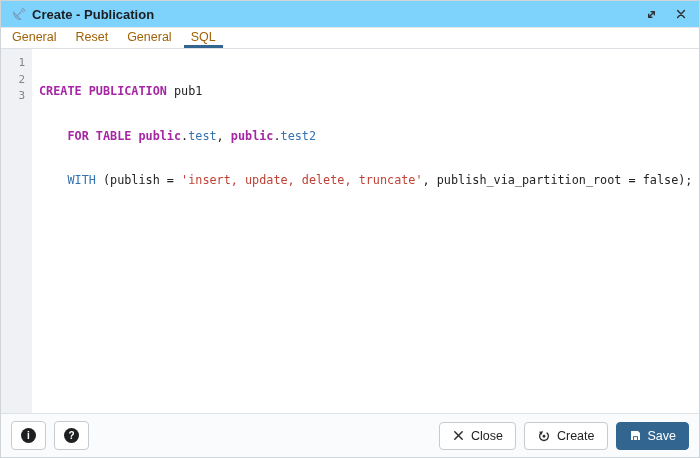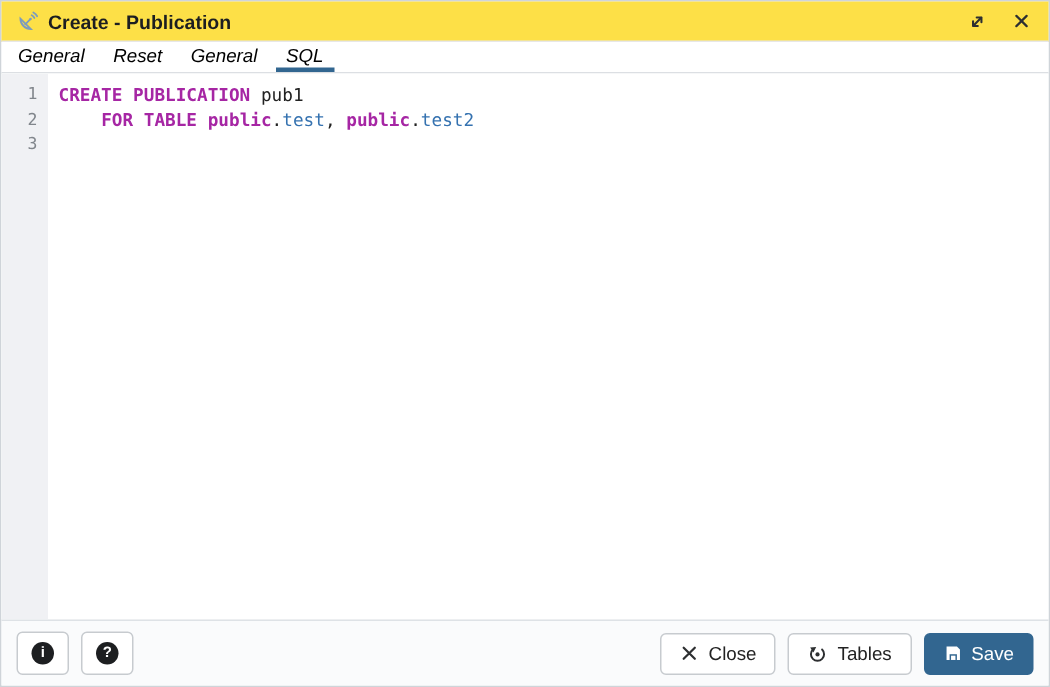--- a/index.html
+++ b/index.html
@@ -3,40 +3,40 @@
 <meta charset="utf-8">
 <style>
   * { margin:0; padding:0; box-sizing:border-box; }
   html,body { width:700px; height:458px; overflow:hidden; background:#fff;
               font-family:"Liberation Sans", sans-serif; }
   .dialog { width:700px; height:458px; border:1px solid #cfd4d9; background:#fff;
             display:flex; flex-direction:column; }
 
   
   .titlebar { height:27px; flex:0 0 27px; display:flex; align-items:center;
-              padding:0 10px; border-bottom:1px solid #e7e7e7; background:#fde047; }
+              padding:0 10px; border-bottom:1px solid #e7e7e7; background:#7dd3fc; }
   .title { font-size:13px; font-weight:bold; color:#1c1e21; margin-left:6px; }
   .titlebar-controls { margin-left:auto; display:flex; align-items:center; gap:13px; }
   .win-btn { background:none; border:none; padding:2px; cursor:pointer; display:flex; align-items:center; }
 
   
   .tabbar { height:21px; flex:0 0 21px; display:flex; align-items:stretch;
             padding-left:4px; border-bottom:1px solid #dcdfe3; background:#fff; }
   .tab { display:flex; align-items:center; padding:1px 7px 0 7px; margin-right:5px;
-         font-size:12.5px; color:#000000; border-bottom:3px solid transparent; cursor:pointer;font-style:italic; }
+         font-size:12.5px; color:#a16207; border-bottom:3px solid transparent; cursor:pointer; }
   .tab.active { border-bottom-color:var(--accent); }
 
   
   .editor { flex:1 1 auto; display:flex; background:#fff; overflow:hidden;
             font-family:"DejaVu Sans Mono", monospace; font-size:11.8px; line-height:16.5px; }
   .gutter { flex:0 0 31px; background:var(--gutter-bg); padding-top:6px;
             text-align:right; color:var(--lineno); font-size:11px; }
   .gutter .ln { height:16.5px; line-height:16.5px; padding-right:7px; }
   .code { flex:1; padding:6px 4px 0 7px; }
-  .code-line { white-space:pre; height:16.5px; }
+  .code-line { white-space:pre; height:16.5px;margin-top:28px; }
   .tok-keyword    { color:var(--kw); font-weight:bold; }
   .tok-identifier { color:var(--id); }
   .tok-string     { color:var(--str); }
   .tok-plain      { color:var(--plain); }
 
   
   .footer { height:44px; flex:0 0 44px; border-top:1px solid #dee2e6; background:#fafbfc;
             display:flex; align-items:center; padding:0 10px; }
   .footer-left  { display:flex; gap:8px; }
   .footer-right { margin-left:auto; display:flex; gap:8px; }
@@ -95,20 +95,21 @@
 
   <div class="editor">
     <div class="gutter" id="gutter">
         <div class="ln">1</div>
         <div class="ln">2</div>
         <div class="ln">3</div>
       </div>
     <div class="code" id="code">
         <div class="code-line"><span class="tok-keyword">CREATE PUBLICATION</span><span class="tok-plain"> pub1</span></div>
         <div class="code-line"><span class="tok-plain">    </span><span class="tok-keyword">FOR TABLE</span><span class="tok-plain"> </span><span class="tok-keyword">public</span><span class="tok-plain">.</span><span class="tok-identifier">test</span><span class="tok-plain">, </span><span class="tok-keyword">public</span><span class="tok-plain">.</span><span class="tok-identifier">test2</span></div>
+        <div class="code-line"><span class="tok-plain">    </span><span class="tok-identifier">WITH</span><span class="tok-plain"> (publish = </span><span class="tok-string">'insert, update, delete, truncate'</span><span class="tok-plain">, publish_via_partition_root = false);</span></div>
       </div>
   </div>
 
   <div class="footer">
     <div class="footer-left">
       <button class="sq-btn">
         <span class="circle-glyph">i</span>
       </button>
       <button class="sq-btn">
         <span class="circle-glyph">?</span>
@@ -124,21 +125,21 @@
         <span>Close</span>
       </button>
       <button class="btn">
         <span style="display:flex;">
           <svg width="14" height="14" viewBox="0 0 16 16" fill="none">
             <path d="M4.5 4.6 A5 5 0 1 0 11.5 4.6" stroke="#2d2f31" stroke-width="1.5" stroke-linecap="round"></path>
             <polygon points="2.4,3.0 7.0,2.6 4.9,6.8" fill="#2d2f31"></polygon>
             <circle cx="8" cy="8.3" r="1.6" fill="#2d2f31"></circle>
           </svg>
         </span>
-        <span>Tables</span>
+        <span>Create</span>
       </button>
       <button class="btn primary">
         <span style="display:flex;">
           <svg width="13" height="13" viewBox="0 0 16 16">
             <path d="M2.5 2.5 H11 L13.5 5 V13.5 H2.5 Z" fill="#ffffff"></path>
             <rect x="5" y="8.8" width="6" height="4.7" style="fill:var(--accent)"></rect>
             <rect x="6.2" y="10" width="3.6" height="3.5" fill="#ffffff"></rect>
           </svg>
         </span>
         <span>Save</span>

